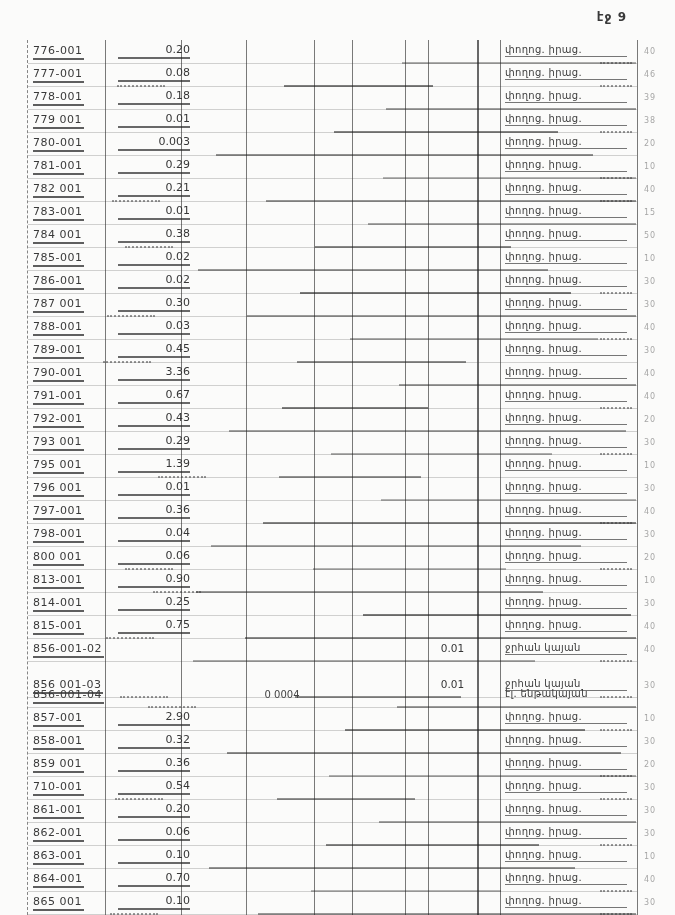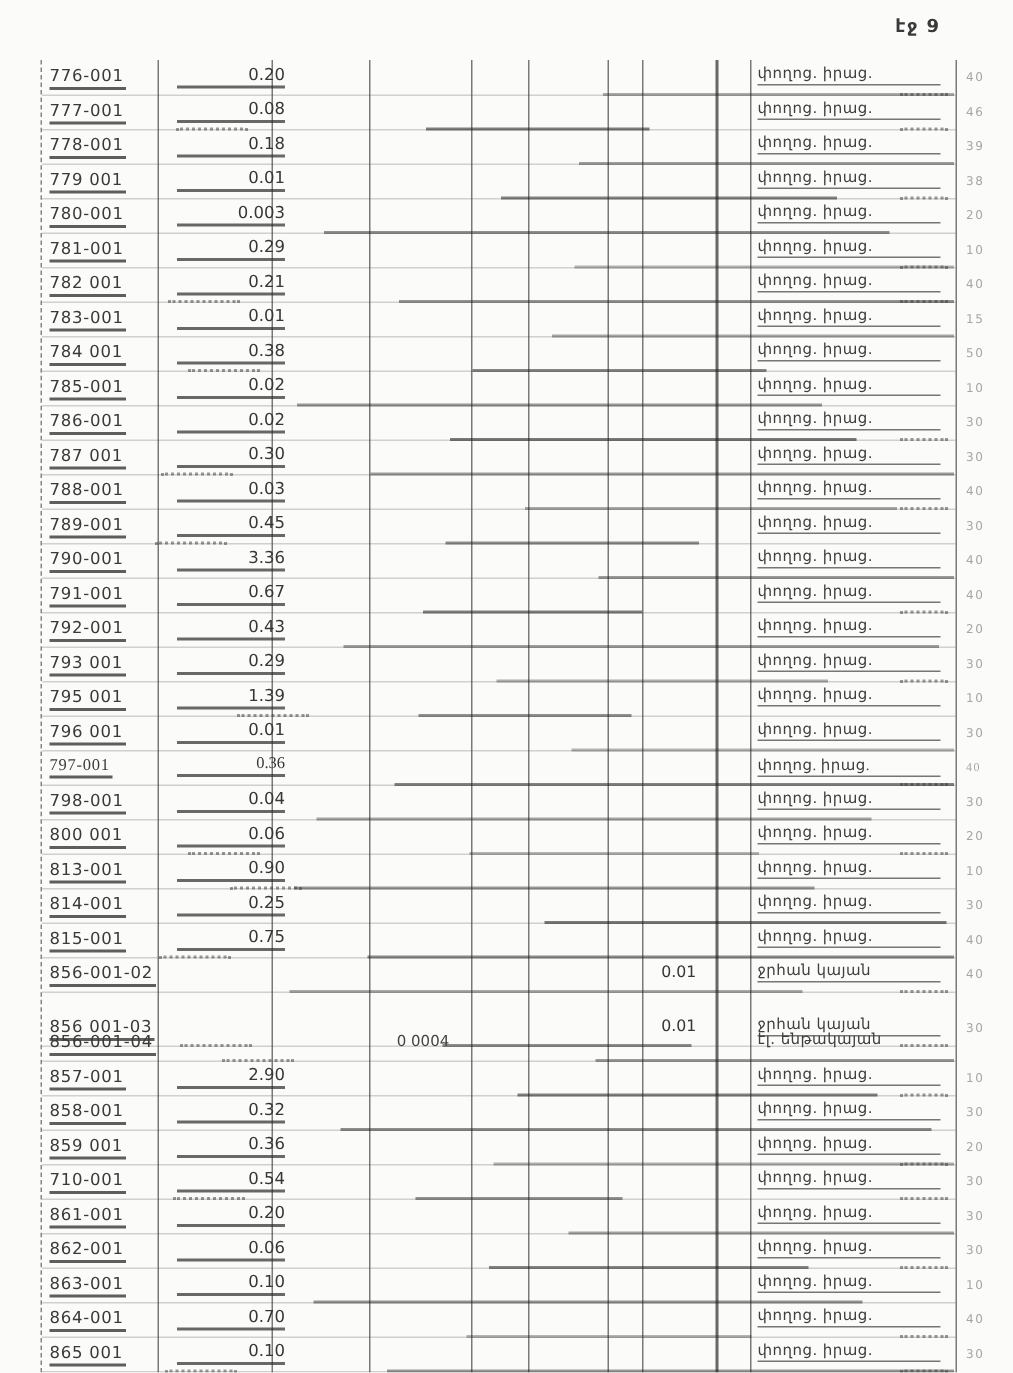--- a/index.html
+++ b/index.html
@@ -227,21 +227,21 @@
         <div class="tail" style="left: 158px; width: 48px;"></div>
       </div>
       <div class="row" style="top: 478px;">
         <div class="rowsep"></div>
         <span class="cell code">796 001</span>
         <span class="cell val">0.01</span>
         <span class="cell lbl">փողոց. իրաց.</span>
         <span class="cell margin-num">30</span>
         <div class="midstroke" style="left: 381px; width: 255px; opacity: 0.47;"></div>
       </div>
-      <div class="row" style="top: 501px; font-family: Liberation Serif, serif;">
+      <div class="row" style="top: 501px;">
         <div class="rowsep"></div>
         <span class="cell code">797-001</span>
         <span class="cell val">0.36</span>
         <span class="cell lbl">փողոց. իրաց.</span>
         <span class="cell margin-num">40</span>
         <div class="midstroke" style="left: 263px; width: 373px; opacity: 0.77;"></div>
         <div class="tail" style="left: 600px; width: 32px;"></div>
       </div>
       <div class="row" style="top: 524px;">
         <div class="rowsep"></div>

